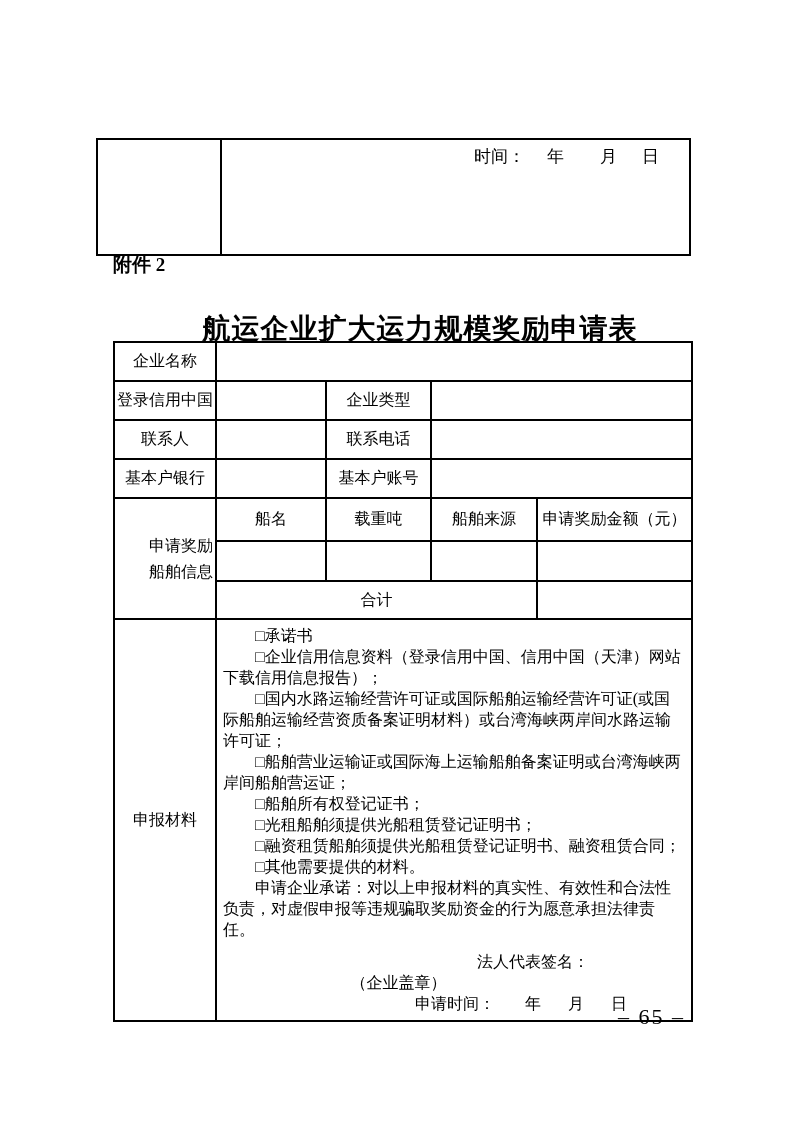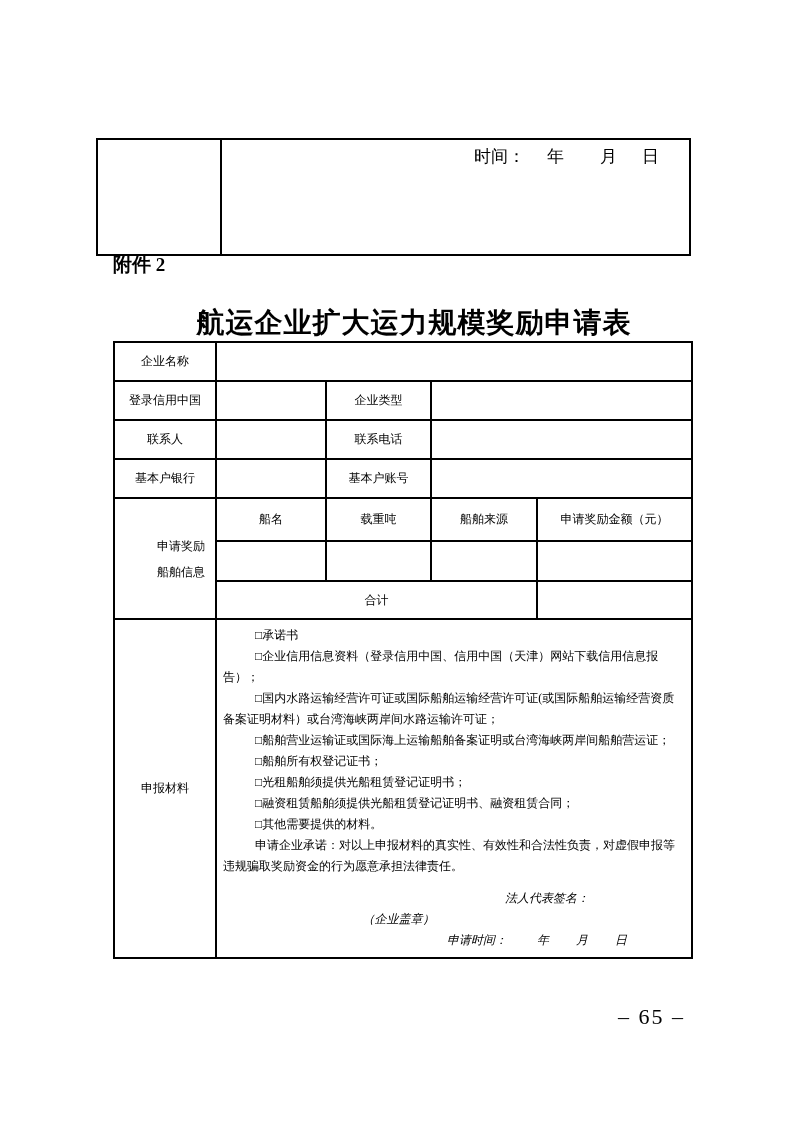--- a/index.html
+++ b/index.html
@@ -29,54 +29,54 @@
 
   
   .attachment {
     position: absolute;
     left: 113px; top: 252px;
     font-size: 19px; font-weight: bold;
   }
   .title {
     position: absolute;
     left: 113px; top: 292px; width: 578px;
-    margin: 12px; text-align: center;
+    margin: 18px; text-align: center;
     font-size: 28px; font-weight: bold; letter-spacing: 1px;
   }
 
   
   .main-table {
     position: absolute;
     left: 113px; top: 341px;
     width: 578px;
     border-collapse: collapse;
     table-layout: fixed;
   }
   .main-table td {
     border: 2px solid #000;
-    font-size: 12px;
+    font-size: 16px;
     padding: 0;
     overflow: hidden;
   }
   .r39 { height: 39px; }
   .rh43 { height: 43px; }
   .r40 { height: 40px; }
   .r38 { height: 38px; }
   .lbl { text-align: center; vertical-align: middle; }
   .ship-label div { line-height: 26px; padding-left: 32px; }
 
   .materials-cell {
     vertical-align: top;
     padding: 5px 8px 6px 6px !important;
     line-height: 21px;
     margin-left: 47px;
   }
   .m-item, .m-para { margin: 0; text-indent: 32px; }
   .sig-block { margin-top: 11px; }
-  .sig-line { text-align: right; font-style: italic; }
+  .sig-line { text-align: right; }
   .sig-1 { padding-right: 94px; }
   .sig-2 { padding-right: 109px; text-align: center; }
   .sig-3 { padding-right: 56px; }
   .gap-y2 { margin-left: 30px; }
   .gap-m2 { margin-left: 27px; }
   .gap-d2 { margin-left: 27px; }
 
   .page-number {
     position: absolute;
     left: 618px; top: 1004px;

